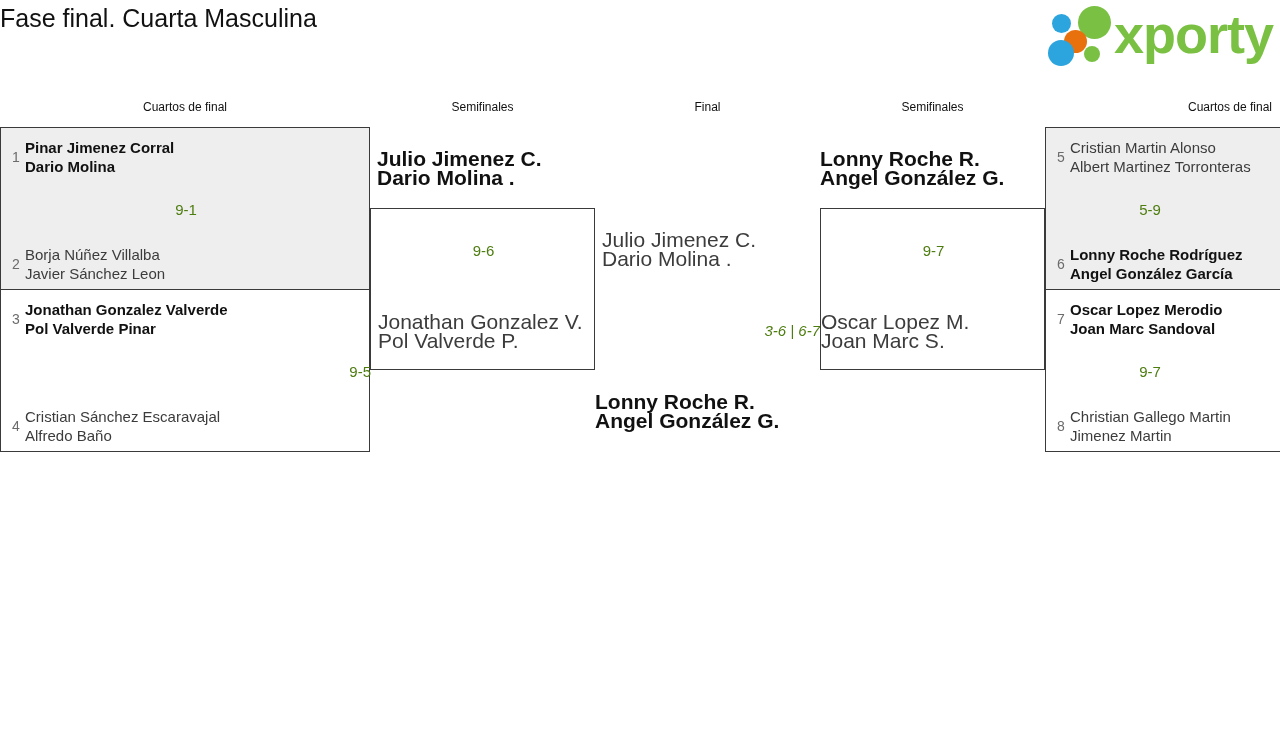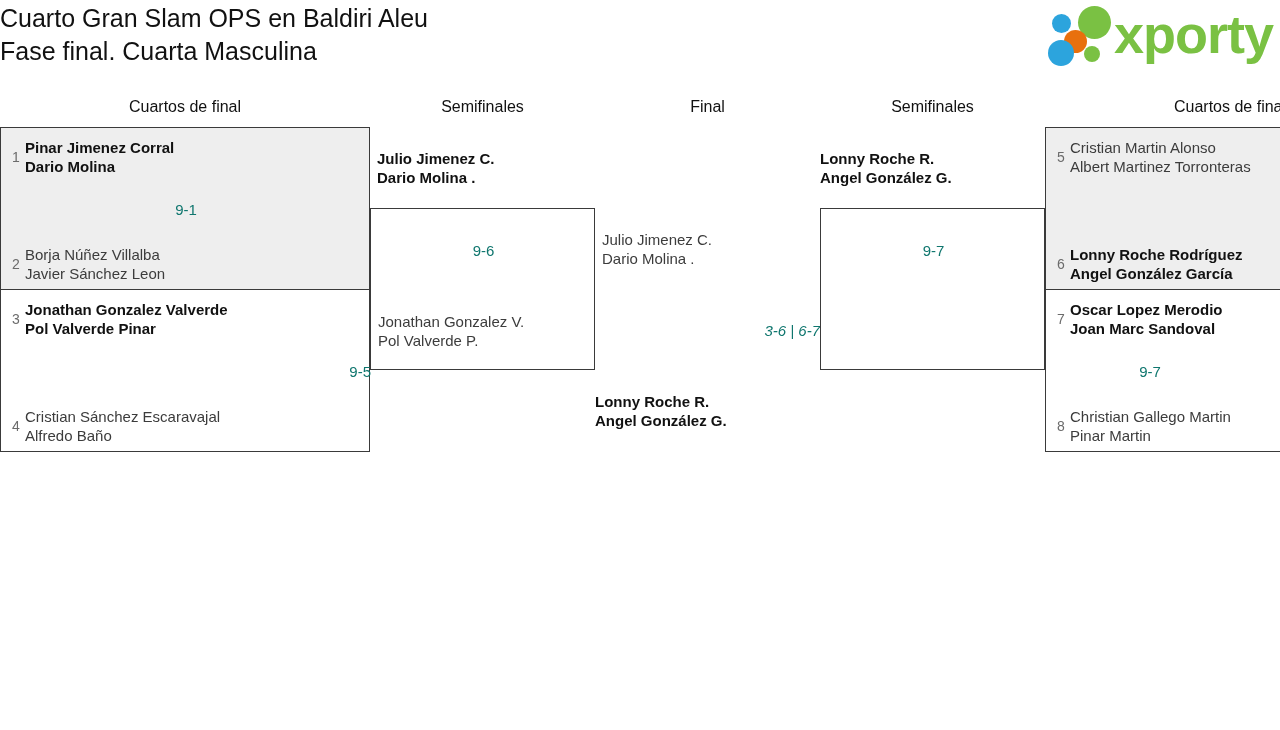--- a/index.html
+++ b/index.html
@@ -55,21 +55,21 @@
     line-height: 64px;
     font-weight: 700;
     color: #7ac143;
     letter-spacing: -1px;
   }
 
   
   .round-header {
     position: absolute;
     top: 96px;
-    font-size: 16px;
+    font-size: 12px;
     line-height: 22px;
     color: #111111;
     text-align: center;
     white-space: nowrap;
   }
   #round-header-0 { left: 0px;    width: 370px; }
   #round-header-1 { left: 370px;  width: 225px; }
   #round-header-2 { left: 595px;  width: 225px; }
   #round-header-3 { left: 820px;  width: 225px; }
   #round-header-4 { left: 1045px; width: 370px; text-align: center; }
@@ -107,49 +107,48 @@
   }
   .names.winner {
     color: #111111;
     font-weight: 700;
   }
 
   .score {
     position: absolute;
     font-size: 15px;
     line-height: 19px;
-    color: #0f766e;
+    color: #4d7c0f;
     white-space: nowrap;
   }
 
   
   .free-team {
     position: absolute;
-    font-size: 15px;
+    font-size: 21px;
     line-height: 19px;
     color: #3c3c3c;
     white-space: nowrap;
   }
   .free-team.winner {
     color: #111111;
     font-weight: 700;
   }
   .free-team.align-right { text-align: left; }
 
   
   .connector {
     position: absolute;
     background: #3a3a3a;
   }
 </style>
 </head>
 <body>
 
 <div id="header-title">
-  <div class="title-line">Cuarto Gran Slam OPS en Baldiri Aleu</div>
   <div class="title-line">Fase final. Cuarta Masculina</div>
 </div>
 
 <div id="brand-logo">
   <div class="logo-dots">
     <span class="dot dot-blue-sm"></span>
     <span class="dot dot-green-lg"></span>
     <span class="dot dot-orange"></span>
     <span class="dot dot-blue-lg"></span>
     <span class="dot dot-green-sm"></span>
@@ -227,30 +226,35 @@
   <span>Angel González G.</span>
 </div>
 
 <div class="free-team winner align-right" style="left:820px; top:149px; width:218px;">
   <span>Lonny Roche R.</span><br>
   <span>Angel González G.</span>
 </div>
 
 <div class="match-box" style="left:820px; top:208px; width:225px; height:162px;">
   <div class="score" style="left:0px; top:32px; width:225px; text-align:center;">9-7</div>
+  <div class="free-team align-right" style="left:0px; top:103px; width:218px;">
+    <span>Oscar Lopez M.</span><br>
+    <span>Joan Marc S.</span>
+  </div>
 </div>
 
 <div class="match-box shaded" style="left:1045px; top:127px; width:370px; height:163px;">
   <div class="qf-team right" style="top:10px;">
     <span class="seed">5</span>
     <span>
       <span class="names">Cristian Martin Alonso</span><br>
       <span class="names">Albert Martinez Torronteras</span>
     </span>
   </div>
+  <div class="score" style="left:0px; top:72px; width:208px; text-align:center;">5-9</div>
   <div class="qf-team right" style="top:117px;">
     <span class="seed">6</span>
     <span>
       <span class="names winner">Lonny Roche Rodríguez</span><br>
       <span class="names winner">Angel González García</span>
     </span>
   </div>
 </div>
 
 <div class="match-box" style="left:1045px; top:289px; width:370px; height:163px;">
@@ -259,16 +263,16 @@
     <span>
       <span class="names winner">Oscar Lopez Merodio</span><br>
       <span class="names winner">Joan Marc Sandoval</span>
     </span>
   </div>
   <div class="score" style="left:0px; top:72px; width:208px; text-align:center;">9-7</div>
   <div class="qf-team right" style="top:117px;">
     <span class="seed">8</span>
     <span>
       <span class="names">Christian Gallego Martin</span><br>
-      <span class="names">Pinar Martin</span>
+      <span class="names">Jimenez Martin</span>
     </span>
   </div>
 </div>
 
 </body></html>

